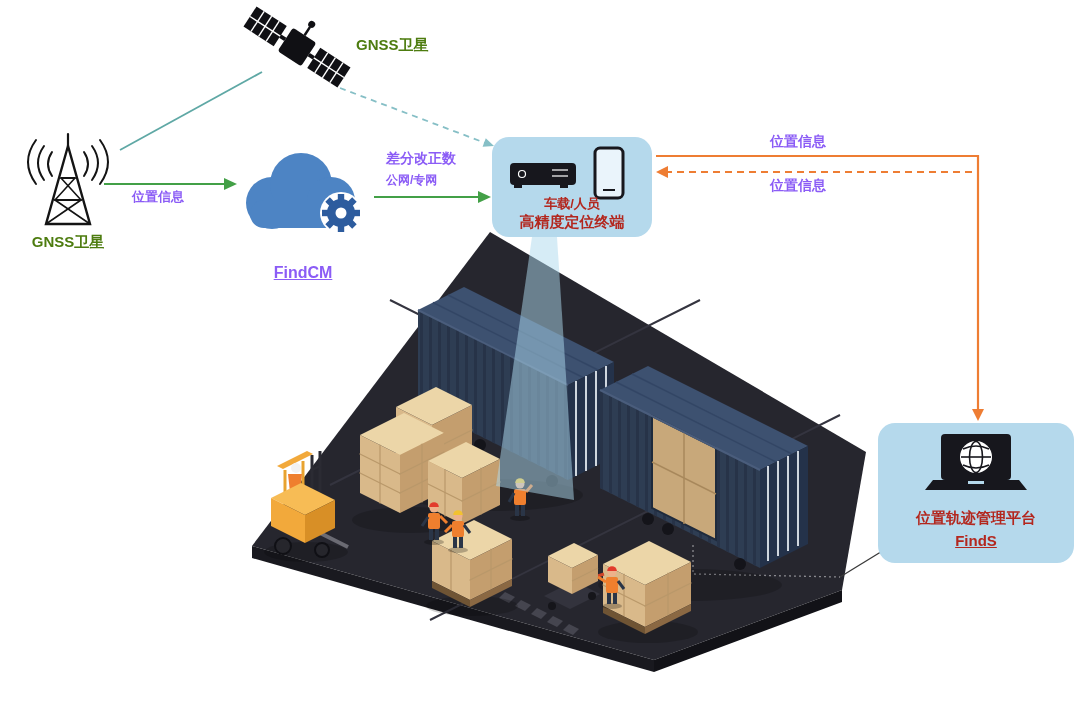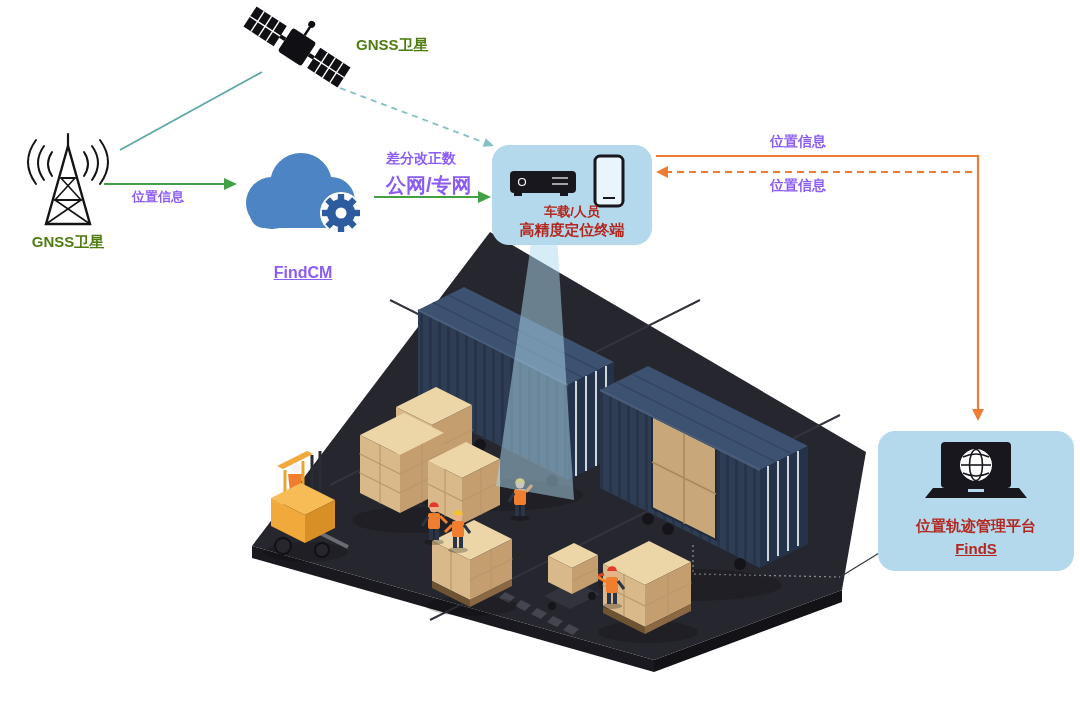--- a/index.html
+++ b/index.html
@@ -4,21 +4,21 @@
 <style>
   html,body{margin:0;padding:0;background:#fff;}
   .stage{position:relative;width:1080px;height:701px;background:#ffffff;overflow:hidden;
          font-family:"Liberation Sans","DejaVu Sans",sans-serif;}
   .layer{position:absolute;left:0;top:0;}
   .label{position:absolute;line-height:1.25;white-space:nowrap;}
   .red{color:#8b5cf6;font-weight:700;}
   .black{color:#4d7c0f;font-weight:700;}
   .underline{text-decoration:underline;}
   .center{text-align:center;white-space:normal;}
-  .bubble{position:absolute;background:#b5d9ec;border-radius:17px;margin-top:8px;}
+  .bubble{position:absolute;background:#b5d9ec;border-radius:17px;}
   .bubble .btext{position:absolute;left:0;width:100%;text-align:center;color:#b3271e;font-weight:700;}
 </style>
 </head>
 <body>
 
 <div class="stage">
 
   <svg class="layer" width="1080" height="701" viewBox="0 0 1080 701">
     <defs>
       <pattern id="corr" width="9" height="10" patternUnits="userSpaceOnUse">
@@ -314,21 +314,21 @@
 
   <div class="label black" style="left:356px;top:36px;font-size:15px">GNSS卫星</div>
 
   <div class="label black center" style="left:20px;top:233px;width:96px;font-size:15px">GNSS卫星</div>
 
   <div class="label red" style="left:132px;top:189px;font-size:13px">位置信息</div>
 
   <div class="label red center underline" style="left:218px;top:263px;width:170px;font-size:16px">FindCM</div>
 
   <div class="label red" style="left:386px;top:150px;font-size:14px">差分改正数</div>
-  <div class="label red" style="left:386px;top:173px;font-size:20px">公网/专网</div>
+  <div class="label red" style="left:386px;top:173px;font-size:12px">公网/专网</div>
 
   <div class="label red" style="left:770px;top:133px;font-size:14px">位置信息</div>
   <div class="label red" style="left:770px;top:177px;font-size:14px">位置信息</div>
 
   <div class="bubble" style="left:492px;top:137px;width:160px;height:100px">
     <svg width="140" height="58" style="position:absolute;left:10px;top:8px">
       <g>
         <rect x="8" y="18" width="66" height="22" rx="4" fill="#17171d"></rect>
         <circle cx="20" cy="29" r="3.5" fill="none" stroke="#ffffff" stroke-width="1.2"></circle>
         <line x1="50" y1="25" x2="66" y2="25" stroke="#ffffff" stroke-width="1.2"></line>

